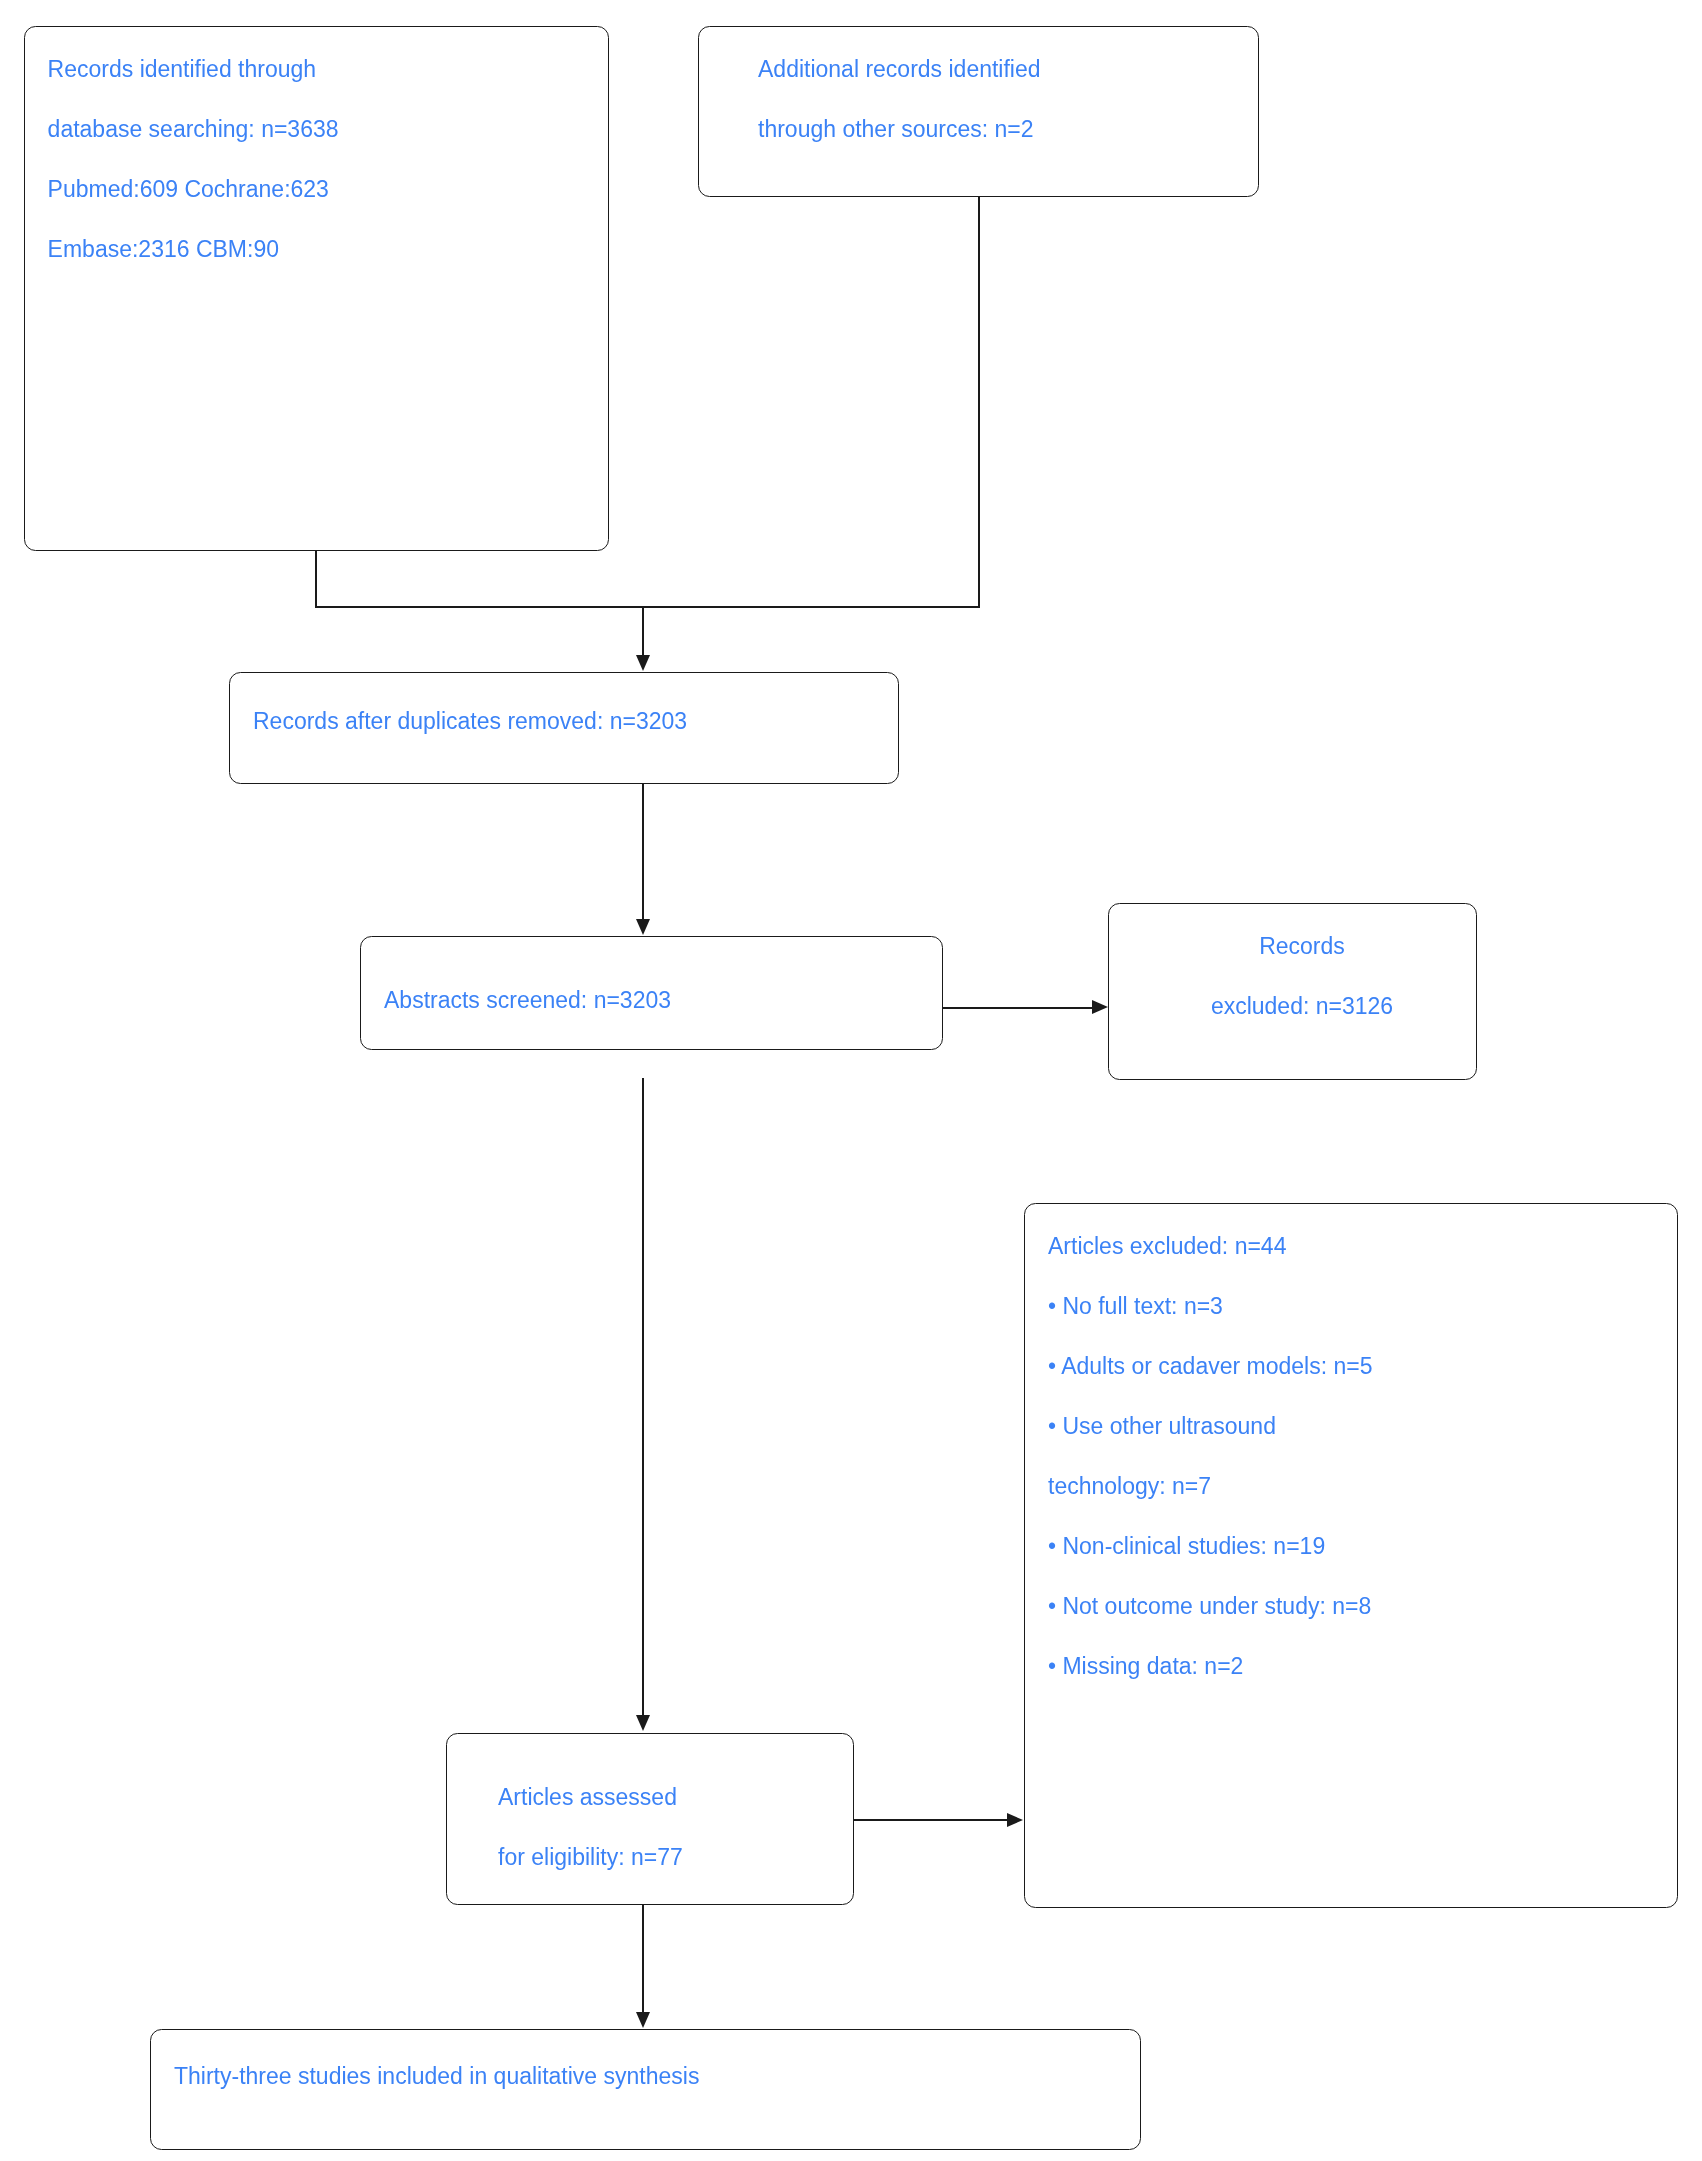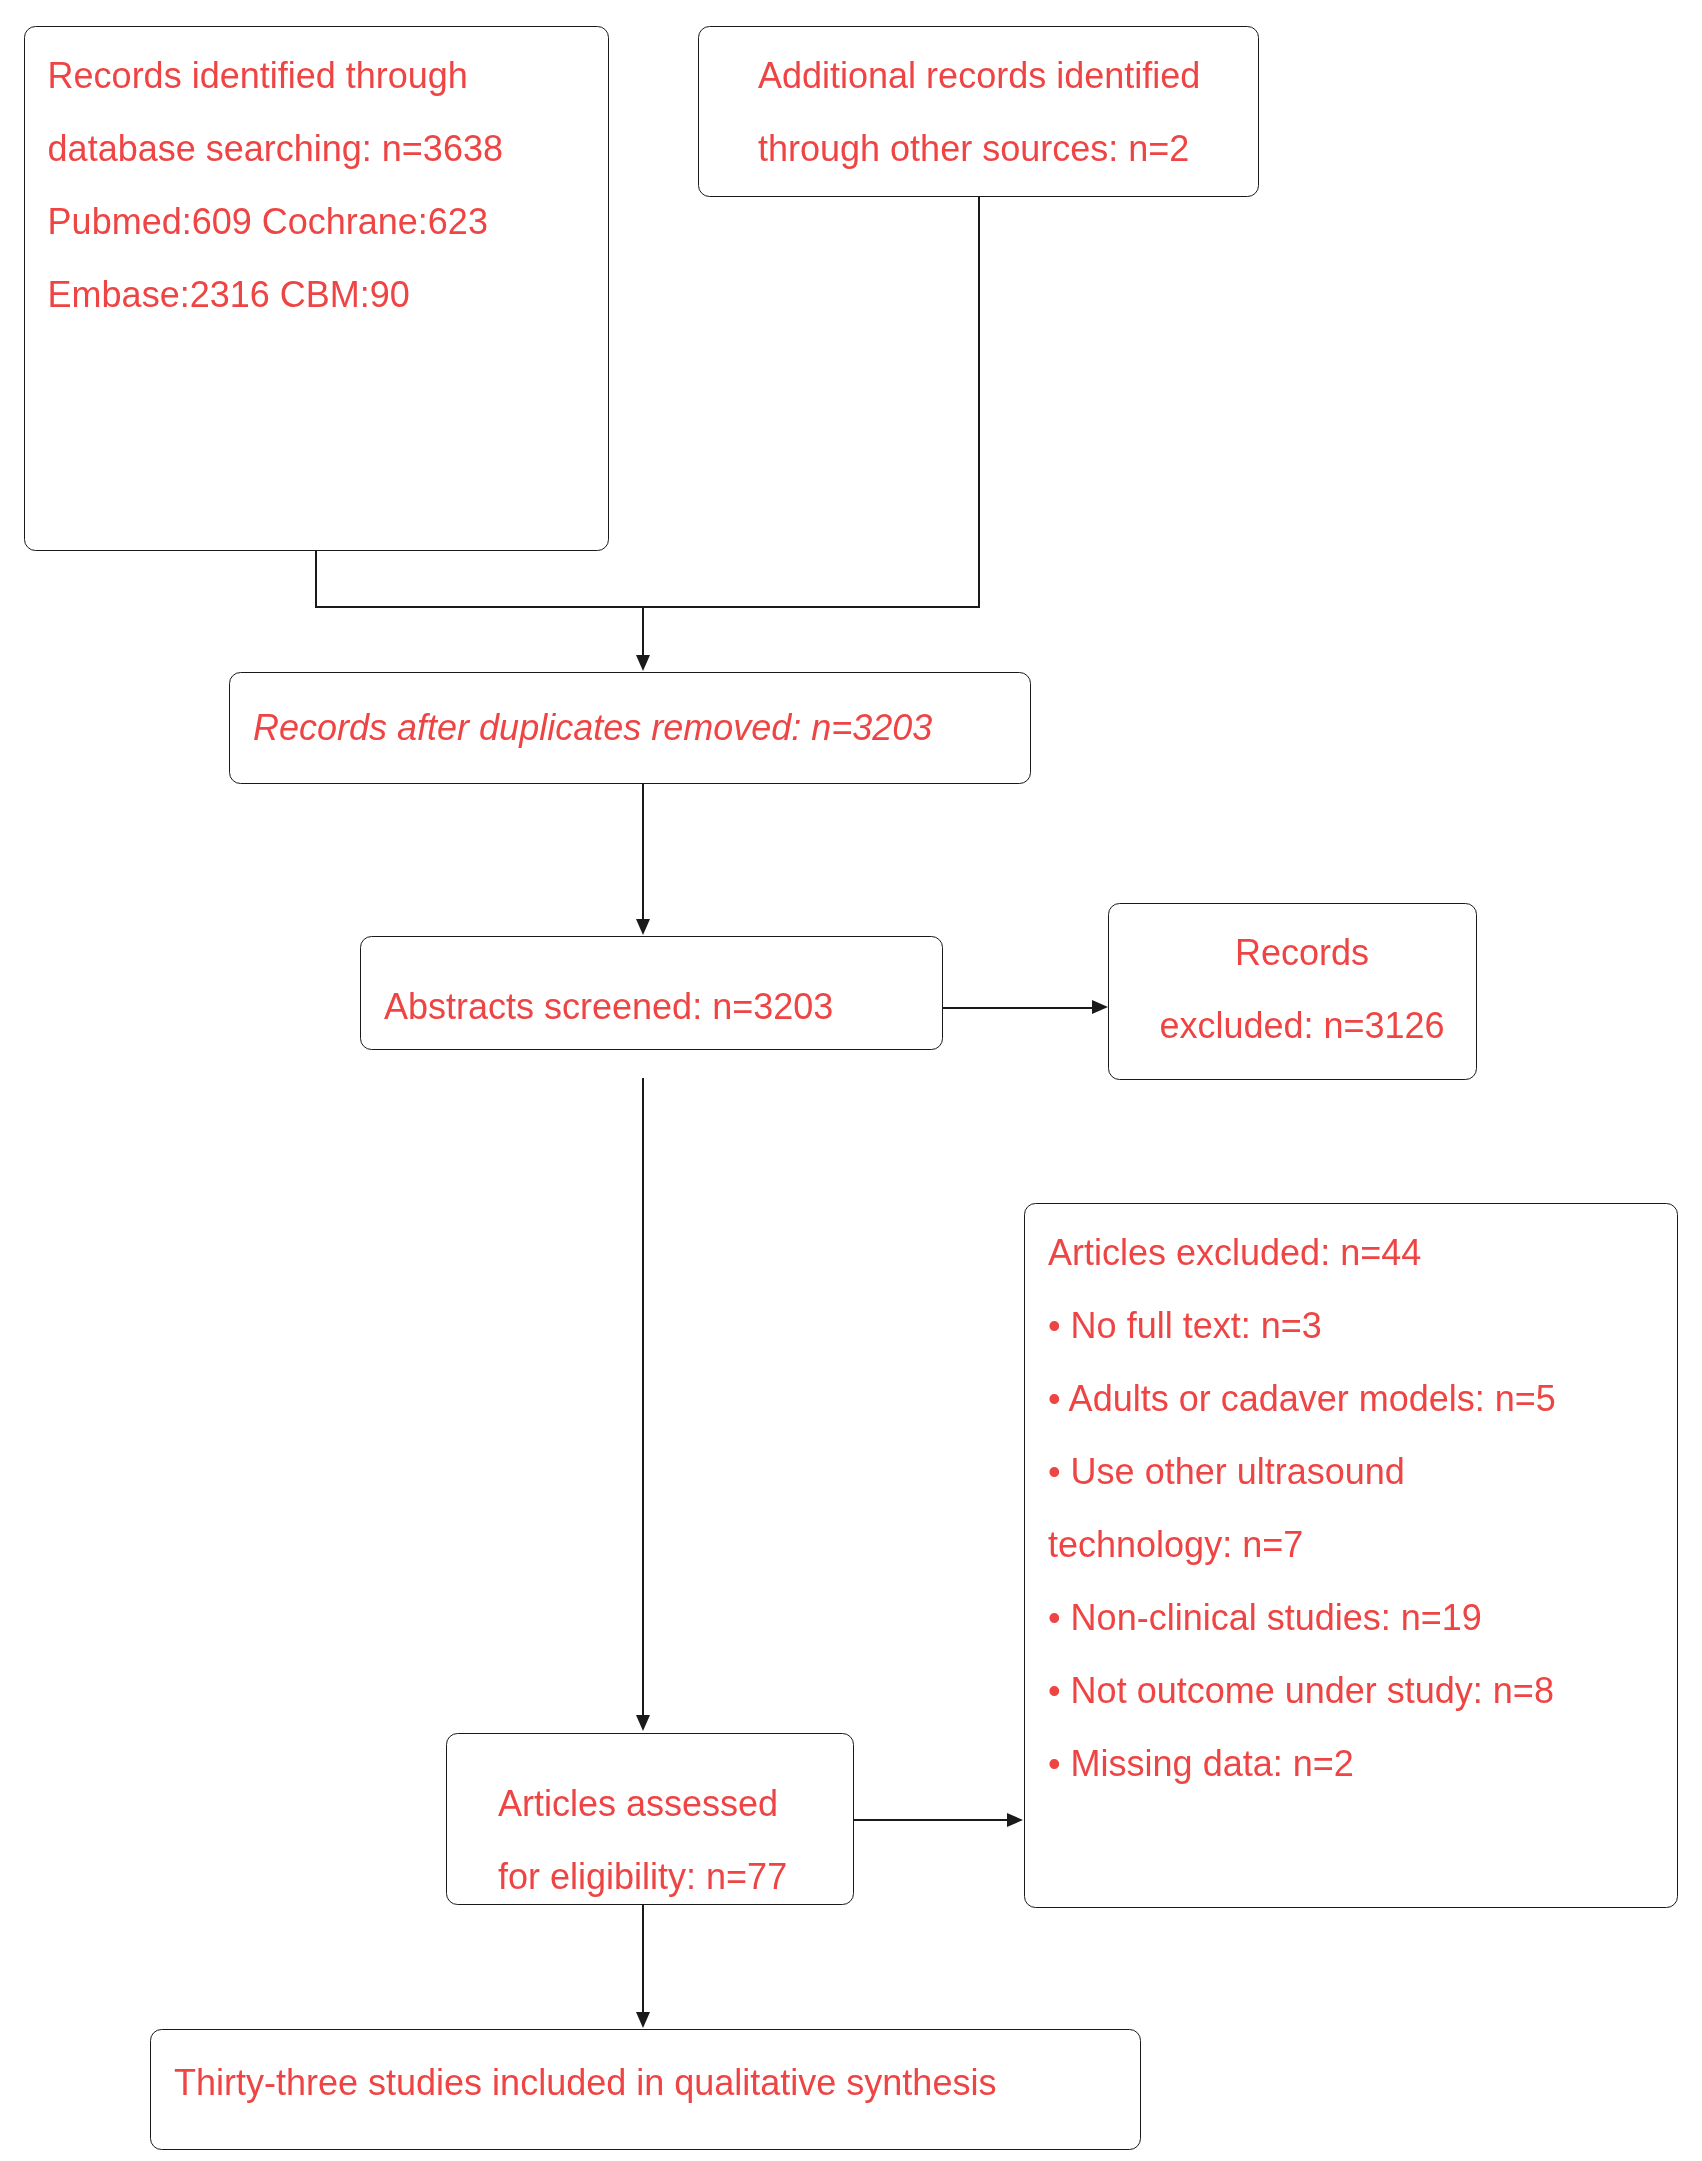--- a/index.html
+++ b/index.html
@@ -20,34 +20,34 @@
     position: absolute;
     box-sizing: border-box;
     background: #ffffff;
     border: 1.9px solid #1a1a1a;
     border-radius: 11.5px;
     display: flex;
     flex-direction: column;
     justify-content: flex-start;
   }
   .node .line {
-    font-size: 36px;
+    font-size: 23px;
     line-height: 1.0;
     white-space: nowrap;
-    color: #ef4444;
+    color: #3b82f6;
   }
   .lines-wrap {
     position: absolute;
     left: 0;
     right: 0;
   }
   
   #node-database       { left: 23.6px;   top: 26px;   width: 585px;  height: 525px; }
   #node-other-sources  { left: 698px; top: 26px;   width: 561px;  height: 171px; }
-  #node-duplicates     { left: 229px;  top: 672px; width: 802px; height: 112px; font-style: italic; }
+  #node-duplicates     { left: 229px;  top: 672px; width: 670px; height: 112px; }
   #node-screened       { left: 360px;  top: 936px; width: 583px;  height: 114px; }
   #node-records-excl   { left: 1108px; top: 903px; width: 369px;  height: 177px; text-align: center; }
   #node-articles-excl  { left: 1024px; top: 1203px; width: 654px; height: 705px; }
   #node-eligibility    { left: 446px;  top: 1733px; width: 408px;  height: 172px; }
   #node-included       { left: 150px;  top: 2029px; width: 991px; height: 121px; }
 
   
   #node-database .lines-wrap      { top: 31px;  left: 23px; }
   #node-database .line            { margin-bottom: 37px; }
   #node-other-sources .lines-wrap { top: 31px;  left: 23px; margin-left: 36px; }

